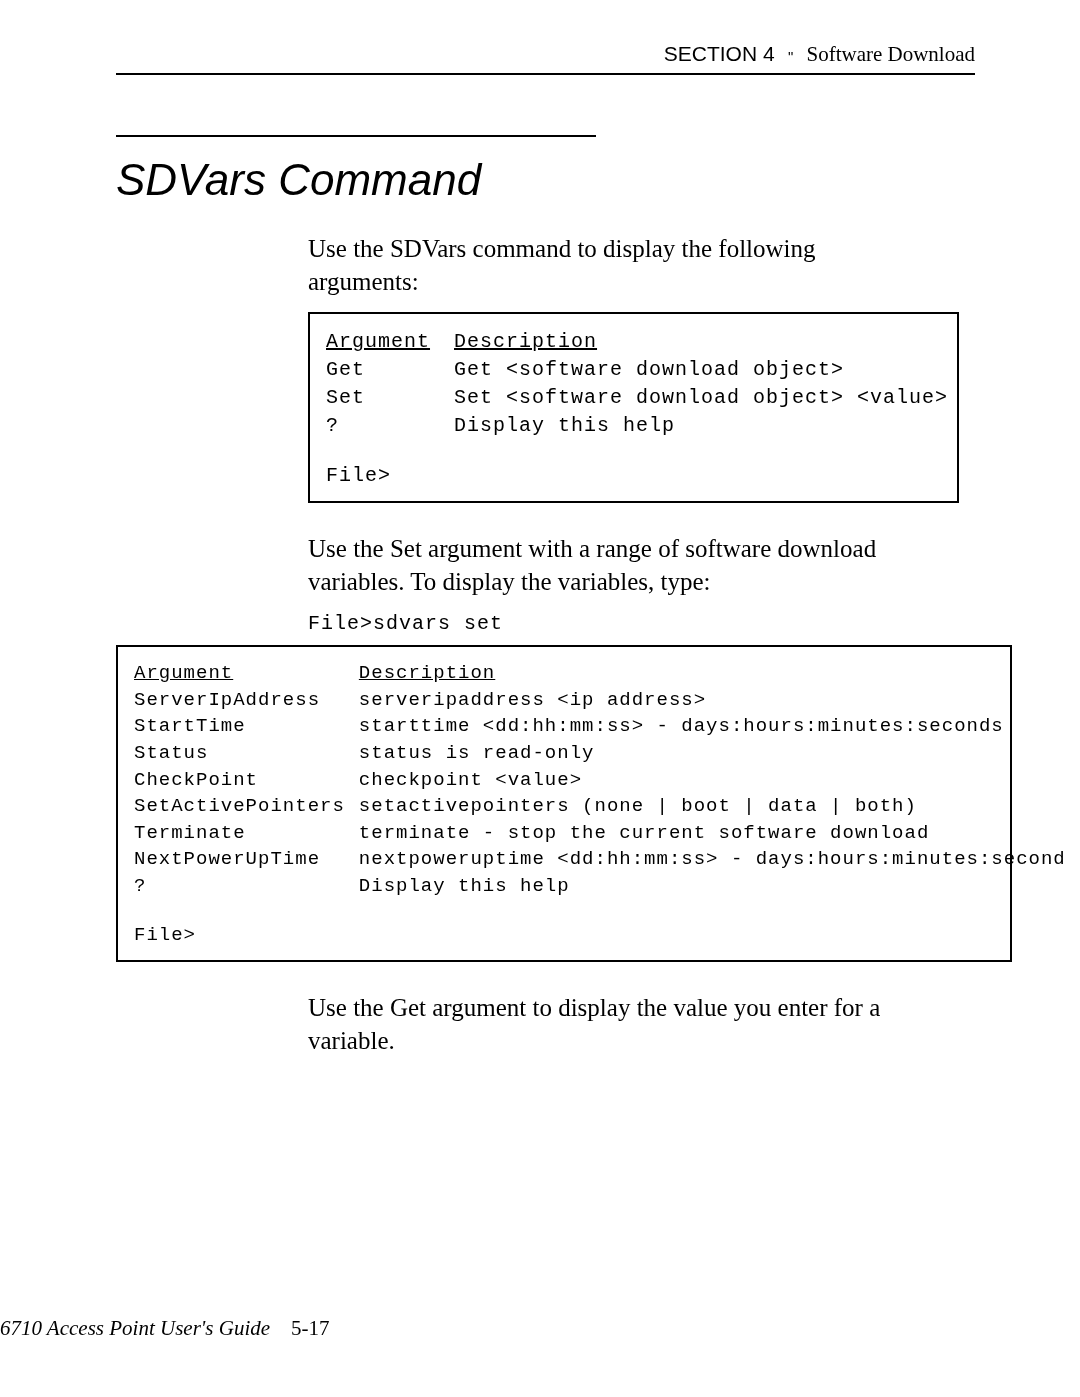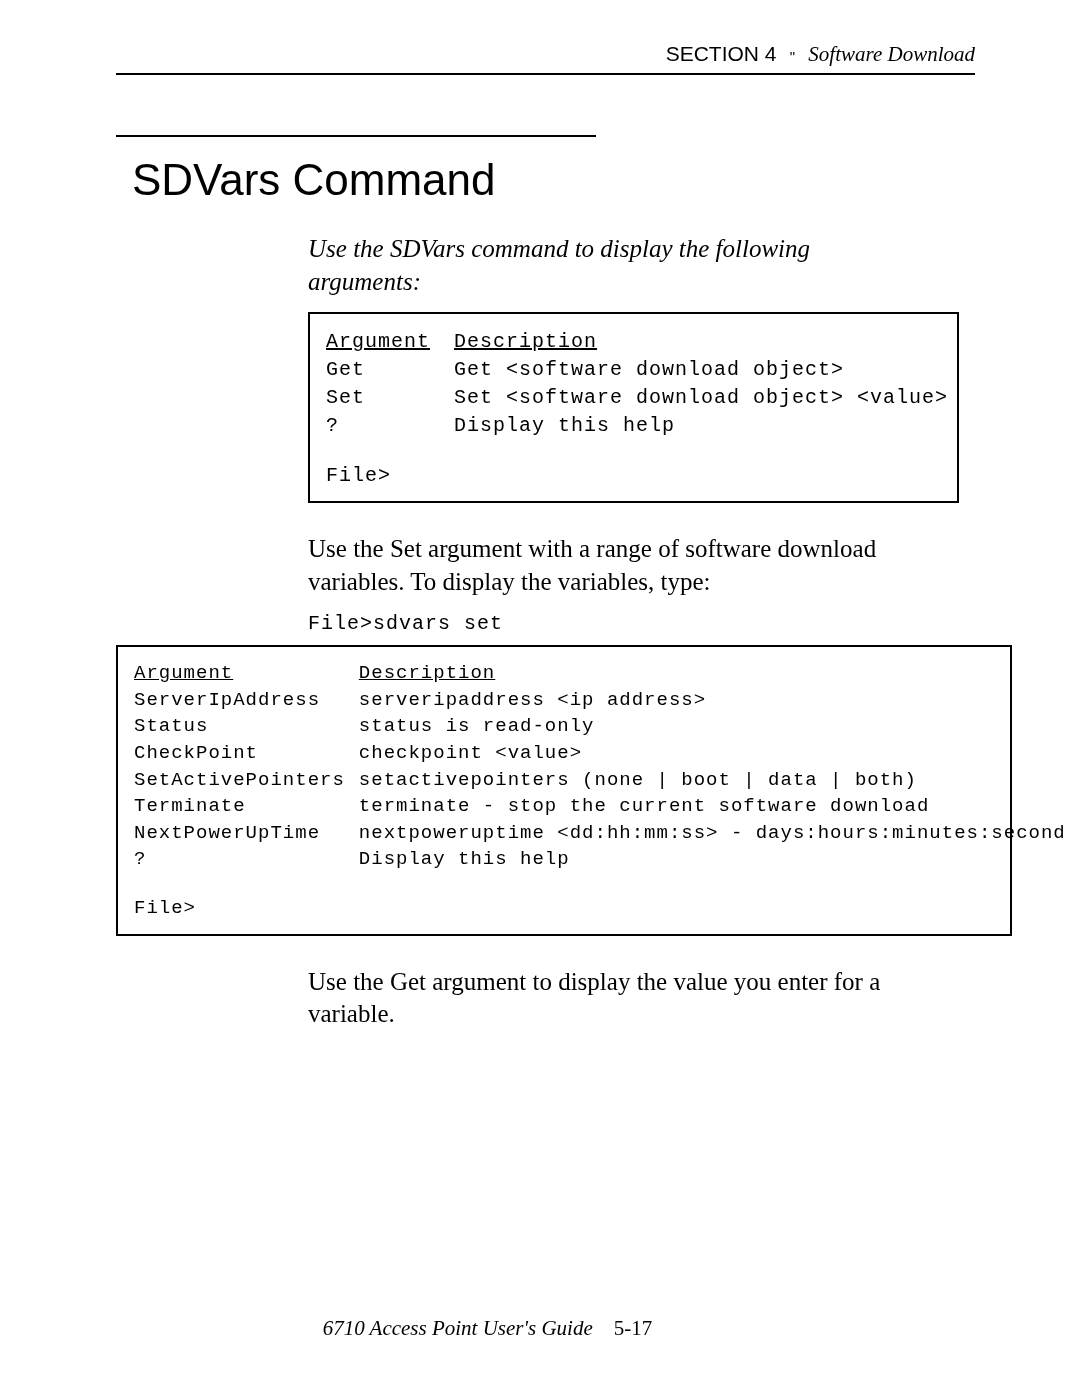--- a/index.html
+++ b/index.html
@@ -26,40 +26,39 @@
     font-family: Arial, Helvetica, sans-serif;
     font-size: 21px;
   }
   .header .bullet {
     font-family: Arial, Helvetica, sans-serif;
     font-size: 15px;
     vertical-align: middle;
     padding: 0 8px;
   }
   .header .chapter {
-    font-style: italic;
   }
   .rule-short {
     border-top: 2px solid #000;
     width: 480px;
     margin-top: 60px;
   }
   h1.title {
     font-family: Arial, Helvetica, sans-serif;
     font-weight: normal;
     font-size: 44px;
-    margin: 18px 0 28px 16px;
+    margin: 18px 0 28px 0;
+    font-style: italic;
   }
   .body-indent {
     margin-left: 192px;
     margin-right: 10px;
   }
   .narrow-right {
     margin-right: 120px;
-    font-style: italic;
   }
   p.body {
     font-size: 25px;
     font-family: "Century Schoolbook", "Times New Roman", serif;
     line-height: 1.3;
     margin: 0 0 14px 0;
   }
   .codebox {
     border: 2px solid #000;
     padding: 14px 16px 12px 16px;
@@ -94,21 +93,21 @@
     font-family: "Courier New", Courier, monospace;
     font-size: 20px;
     letter-spacing: 1px;
     margin: 6px 0 10px 0;
   }
   .footer {
     position: absolute;
     bottom: 56px;
     left: 0;
     right: 105px;
-    text-align: center;
+    text-align: left;
     font-size: 21px;
   }
   .footer .guide { font-style: italic; }
 </style>
 </head>
 <body>
 
 <div class="page">
 
   <div class="header">
@@ -160,20 +159,24 @@
       <tbody>
           <tr>
         <td class="col-arg u">Argument</td>
         <td class="u">Description</td>
       </tr>
       <tr>
             <td class="col-arg">ServerIpAddress</td>
             <td>serveripaddress &lt;ip address&gt;</td>
           </tr>
       <tr>
+            <td class="col-arg">StartTime</td>
+            <td>starttime &lt;dd:hh:mm:ss&gt; - days:hours:minutes:seconds</td>
+          </tr>
+      <tr>
             <td class="col-arg">Status</td>
             <td>status is read-only</td>
           </tr>
       <tr>
             <td class="col-arg">CheckPoint</td>
             <td>checkpoint &lt;value&gt;</td>
           </tr>
       <tr>
             <td class="col-arg">SetActivePointers</td>
             <td>setactivepointers (none | boot | data | both)</td>

